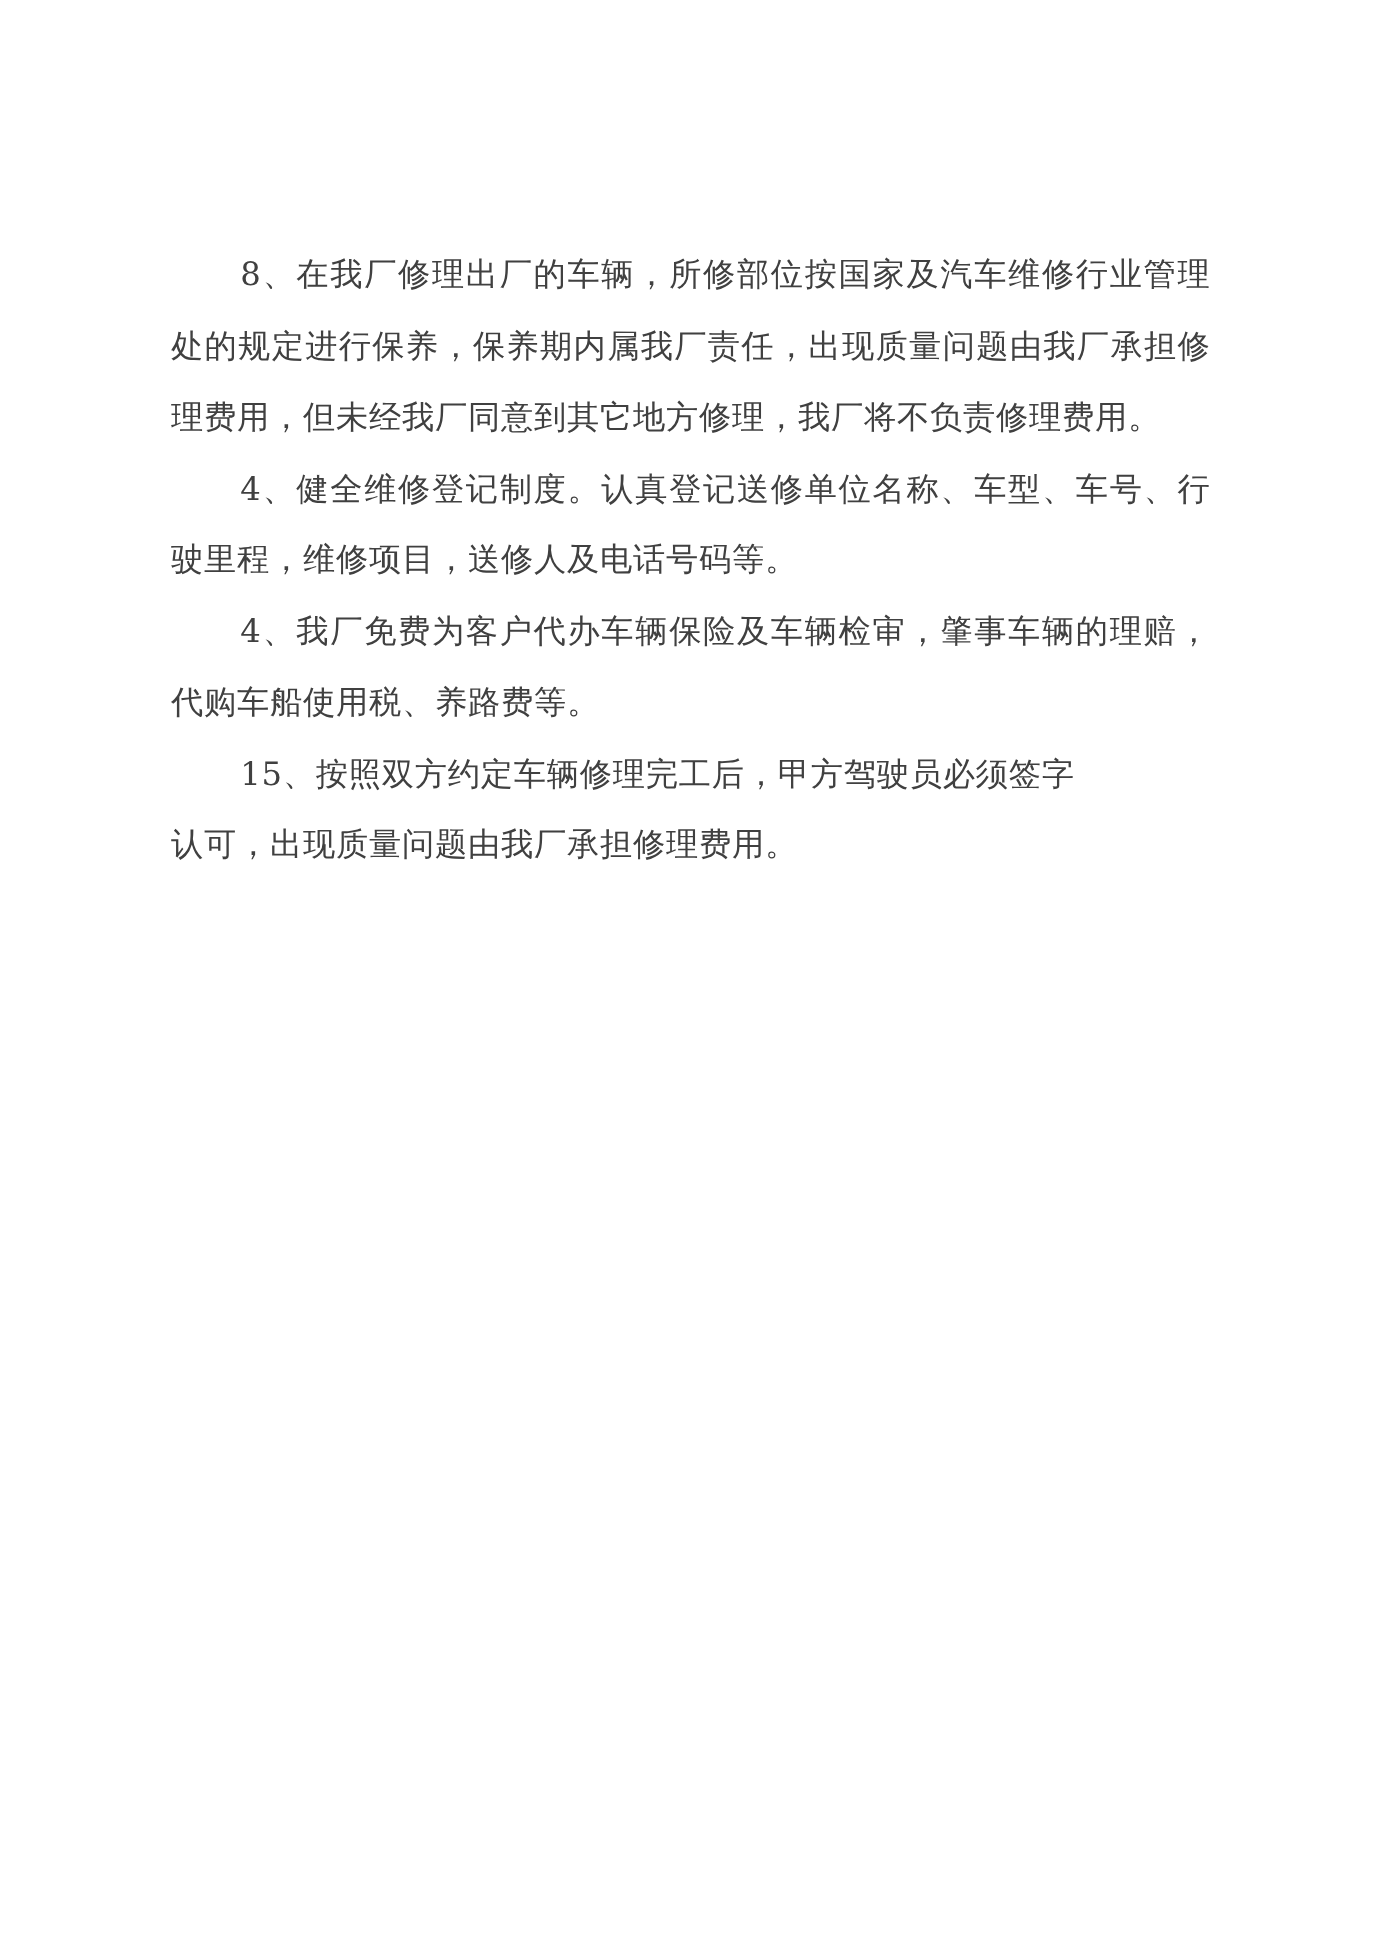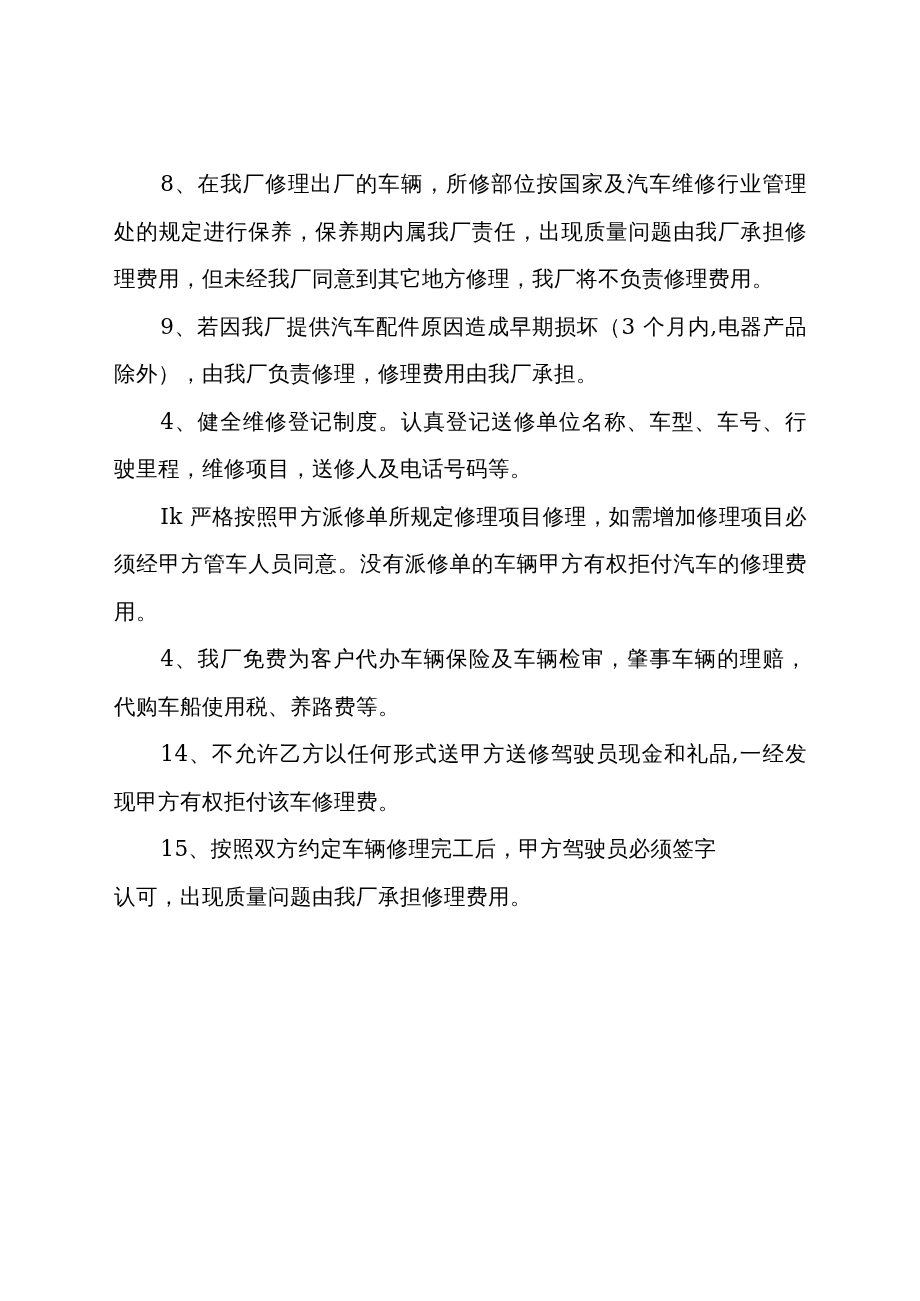--- a/index.html
+++ b/index.html
@@ -16,40 +16,37 @@
     padding: 160px 113px 0 114px;
     overflow: hidden;
   }
   .doc-body {
     width: 693px;
   }
   .doc-body p {
     margin: 0;
     font-family: "DejaVu Serif", "Liberation Serif", serif;
     font-size: 21.5px;
-    color: #000000;
+    color: #404040;
     line-height: 47.5px;
     text-align: justify;
     text-justify: inter-ideograph;
     letter-spacing: 0.5px;
   }
   .doc-body p.indent {
     text-indent: 2.15em;
   }
   .doc-body p.no-justify {
     text-align: left;
   }
 </style>
 </head>
 <body>
 
 <div class="page">
   <div class="doc-body">
     <p class="indent">8、在我厂修理出厂的车辆，所修部位按国家及汽车维修行业管理处的规定进行保养，保养期内属我厂责任，出现质量问题由我厂承担修理费用，但未经我厂同意到其它地方修理，我厂将不负责修理费用。</p>
-    <p class="indent">9、若因我厂提供汽车配件原因造成早期损坏（3 个月内,电器产品除外），由我厂负责修理，修理费用由我厂承担。</p>
     <p class="indent">4、健全维修登记制度。认真登记送修单位名称、车型、车号、行驶里程，维修项目，送修人及电话号码等。</p>
-    <p class="indent">Ik 严格按照甲方派修单所规定修理项目修理，如需增加修理项目必须经甲方管车人员同意。没有派修单的车辆甲方有权拒付汽车的修理费用。</p>
     <p class="indent">4、我厂免费为客户代办车辆保险及车辆检审，肇事车辆的理赔，代购车船使用税、养路费等。</p>
-    <p class="indent">14、不允许乙方以任何形式送甲方送修驾驶员现金和礼品,一经发现甲方有权拒付该车修理费。</p>
     <p class="indent no-justify">15、按照双方约定车辆修理完工后，甲方驾驶员必须签字</p>
     <p class="no-justify">认可，出现质量问题由我厂承担修理费用。</p>
   </div>
 </div>
 
 </body></html>

